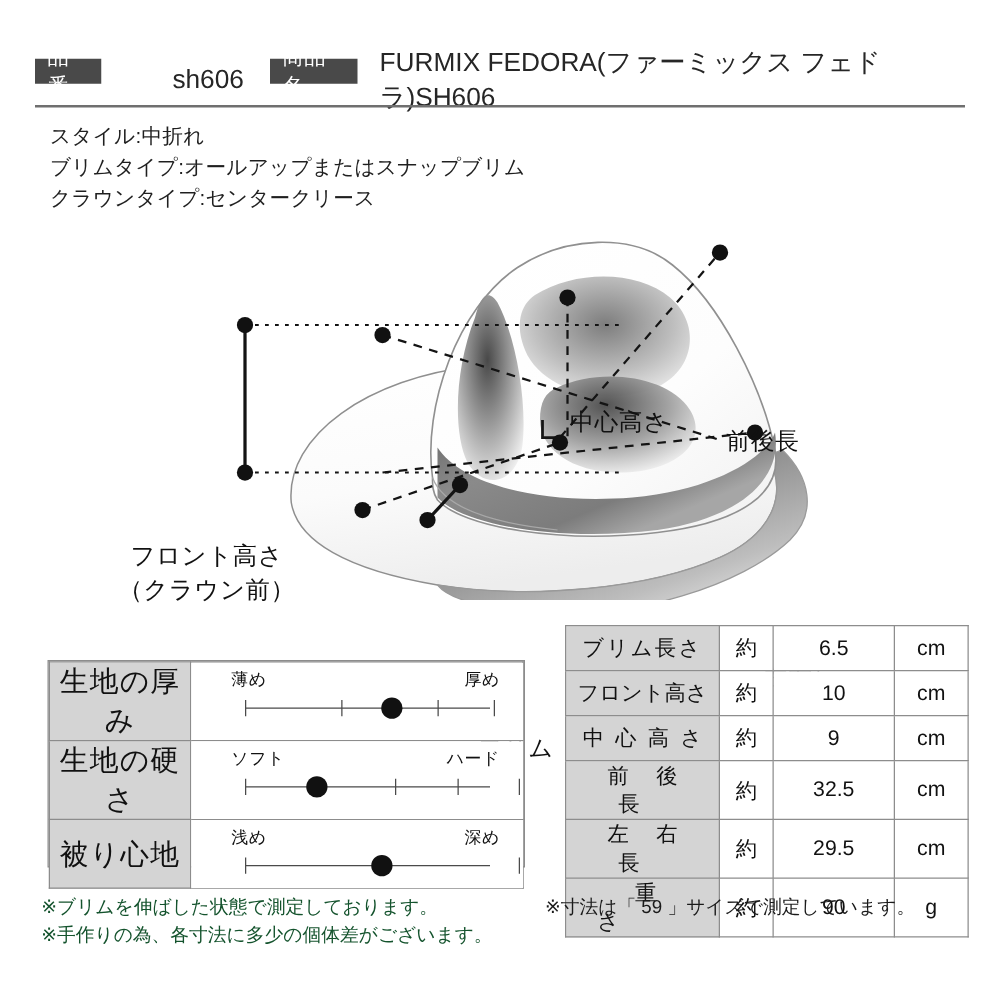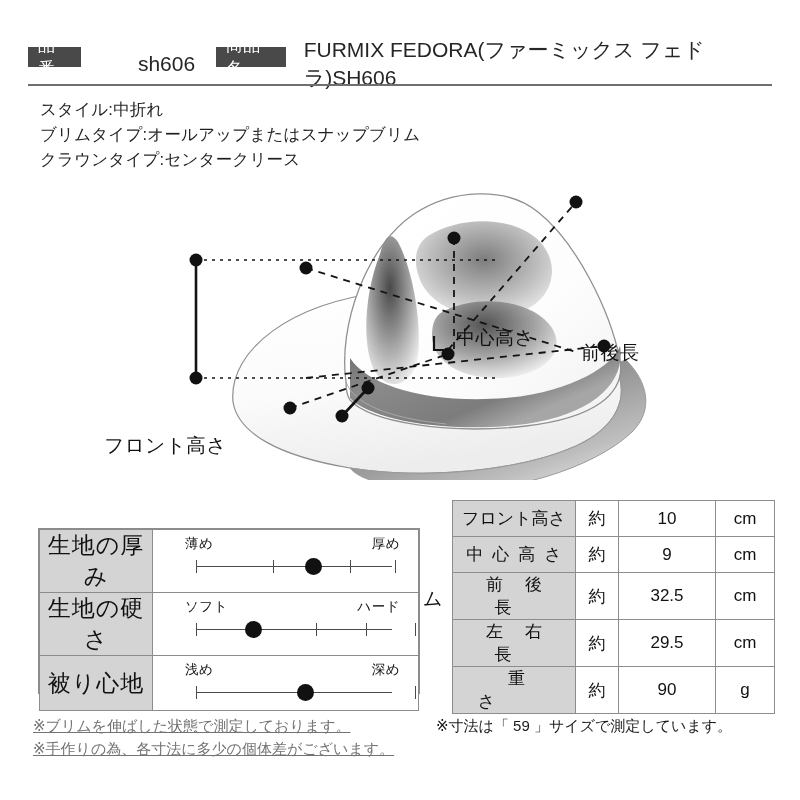--- a/index.html
+++ b/index.html
@@ -80,21 +80,21 @@
   .m-label{
     width:122px;background:#d4d4d4;text-align:center;letter-spacing:2px;
   }
   .m-label.spread{letter-spacing:9px;text-indent:9px;}
   .m-label.spread2{letter-spacing:0;}
   .m-about{width:42px;text-align:center;background:#fff;font-size:16px;}
   .m-num{width:96px;text-align:center;background:#fff;font-size:21px;}
   .m-unit{width:58px;text-align:center;background:#fff;font-size:16px;}
 
   
-  .notesL{position:absolute;left:33px;top:714px;font-size:15px;line-height:23px;color:#737373;text-decoration:underline;}
+  .notesL{position:absolute;left:33px;top:714px;font-size:15px;line-height:23px;color:#14532d;}
   .notesR{position:absolute;left:436px;top:714px;font-size:15px;line-height:23px;color:#1a1a1a;}
 </style>
 </head>
 <body>
 
 <div class="page">
 
   <div class="header">
     <div class="tag">品番</div>
     <div class="tagval" id="code-value">sh606</div>
@@ -231,20 +231,21 @@
         <circle cx="548" cy="52" r="6.5"></circle>
         <circle cx="576" cy="196" r="6.5"></circle>
         <circle cx="262" cy="258" r="6.5"></circle>
         <circle cx="340" cy="238" r="6.5"></circle>
         <circle cx="314" cy="266" r="6.5"></circle>
       </g>
     </svg>
 
     <div class="dlabel" id="label-front">
       <div>フロント高さ</div>
+      <div>（クラウン前）</div>
     </div>
     <div class="dlabel" id="label-center">中心高さ</div>
     <div class="dlabel" id="label-fb">前後長</div>
     <div class="dlabel" id="label-lr">左右長</div>
     <div class="dlabel" id="label-brim">ブリム（つば）長さ</div>
   </div>
 
   <div class="sliderTable">
     <table>
       <tbody>
@@ -291,20 +292,26 @@
           </div>
         </td>
       </tr>
     </tbody>
       </table>
   </div>
 
   <div class="measTable">
     <table>
       <tbody>
+          <tr>
+        <td class="m-label">ブリム長さ</td>
+        <td class="m-about">約</td>
+        <td class="m-num">6.5</td>
+        <td class="m-unit">cm</td>
+      </tr>
       <tr>
         <td class="m-label spread2">フロント高さ</td>
         <td class="m-about">約</td>
         <td class="m-num">10</td>
         <td class="m-unit">cm</td>
       </tr>
       <tr>
         <td class="m-label spread">中心高さ</td>
         <td class="m-about">約</td>
         <td class="m-num">9</td>

